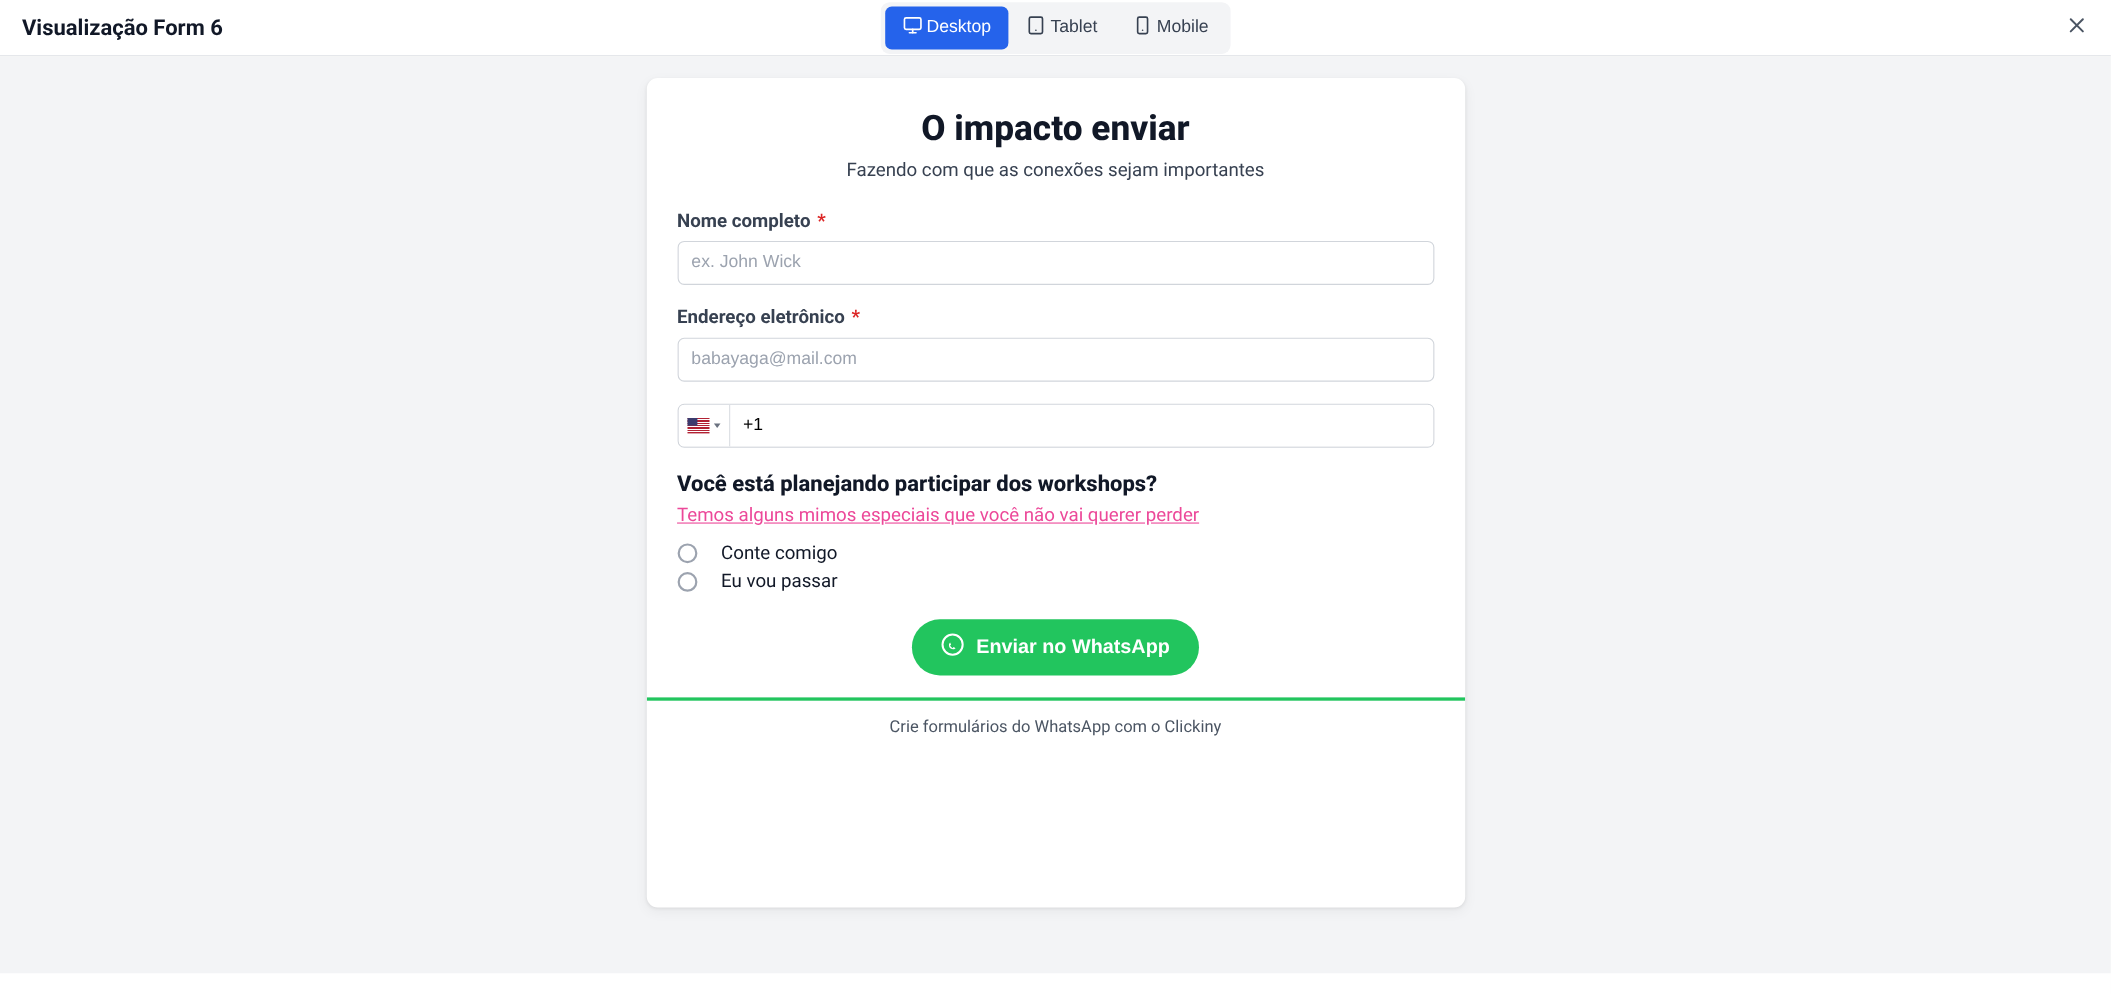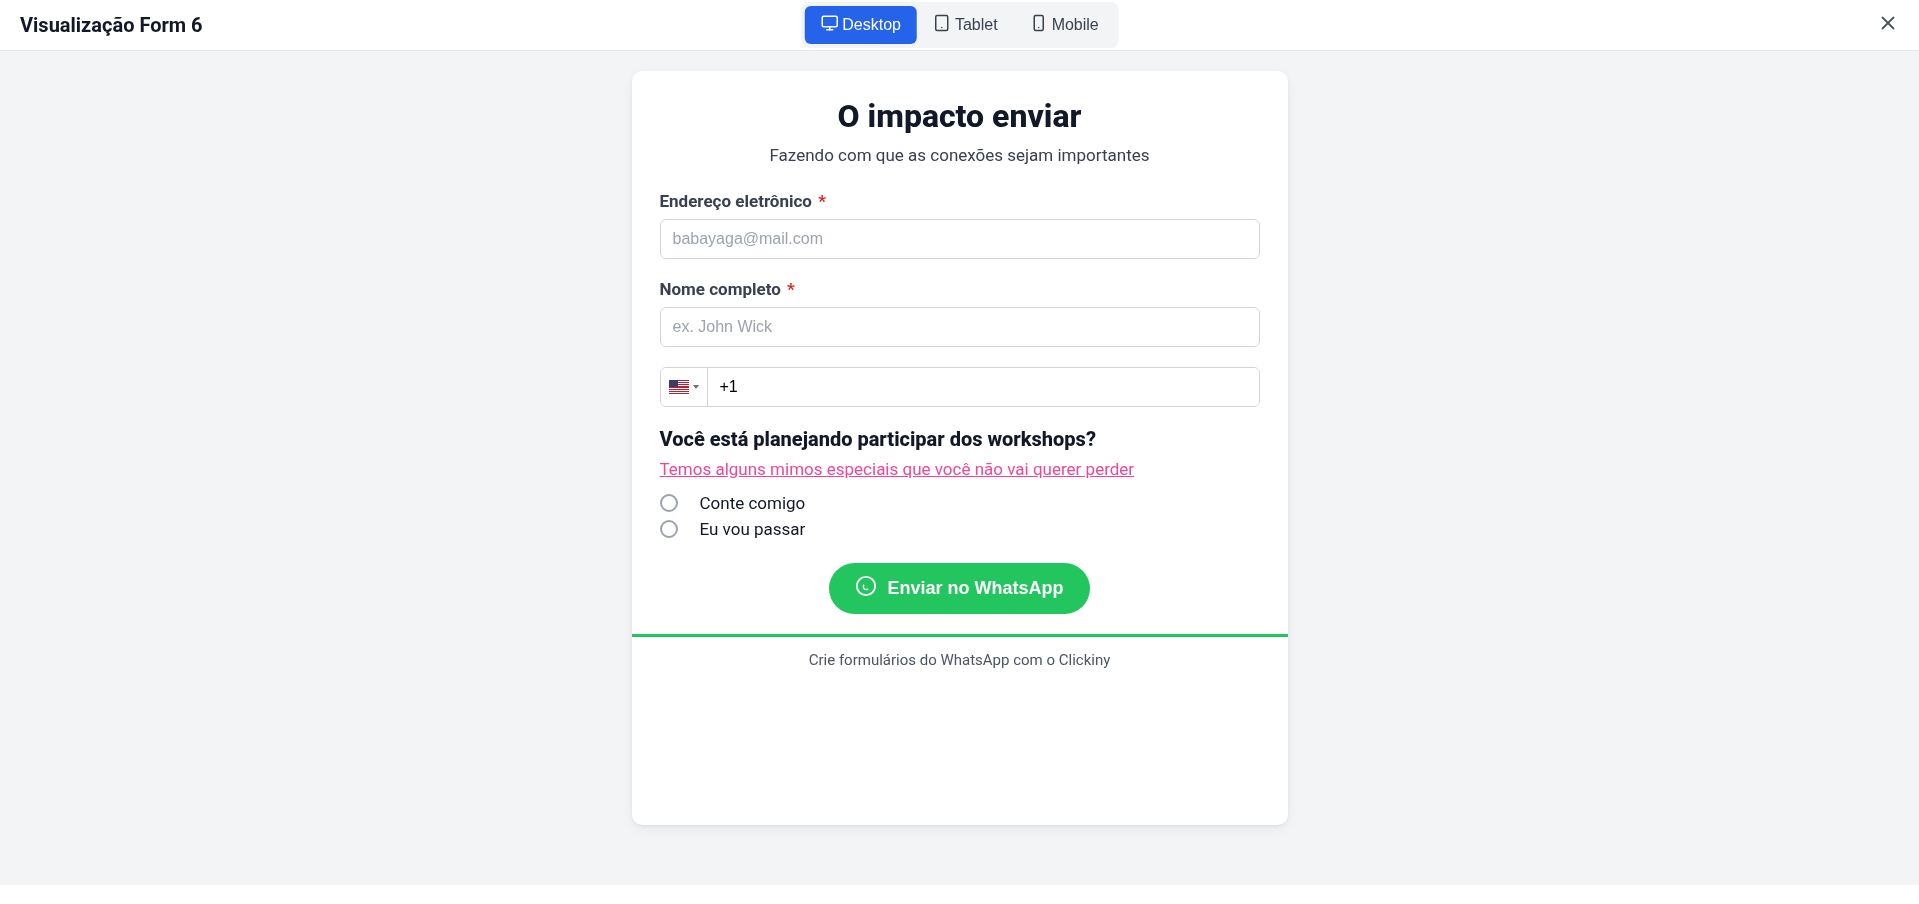--- a/index.html
+++ b/index.html
@@ -58,21 +58,21 @@
   .close-btn svg { width: 22px; height: 22px; }
 
   .canvas {
     background: #f3f4f6;
     min-height: calc(100vh - 70px);
     padding: 20px 0 60px;
     display: flex;
     justify-content: center;
   }
   .form-card {
-    width: 656px;
+    width: 744px;
     background: #fff;
     border-radius: 10px;
     box-shadow: 0 1px 3px rgba(0,0,0,0.06), 0 4px 12px rgba(0,0,0,0.05);
     overflow: hidden;
   }
   .form-inner {
     padding: 26px 28px 20px;
   }
   .form-title {
     text-align: center;
@@ -257,32 +257,32 @@
 </div>
 
 <div class="canvas">
   <div class="form-card">
     <div class="form-inner">
       <h1 class="form-title">O impacto enviar</h1>
       <p class="form-subtitle">Fazendo com que as conexões sejam importantes</p>
 
       <div class="field">
         <label class="field-label">
+          <span>Nome completo</span>
+          <span class="req">*</span>
+        </label>
+        <input class="text-input" type="text" placeholder="ex. John Wick" style="">
+      </div>
+
+      <div class="field">
+        <label class="field-label">
           <span>Endereço eletrônico</span>
           <span class="req">*</span>
         </label>
         <input class="text-input" type="text" placeholder="babayaga@mail.com" style="">
-      </div>
-
-      <div class="field">
-        <label class="field-label">
-          <span>Nome completo</span>
-          <span class="req">*</span>
-        </label>
-        <input class="text-input" type="text" placeholder="ex. John Wick" style="">
       </div>
 
       <div class="field">
         <div class="phone-wrap">
           <div class="flag-btn">
             <span class="flag"></span>
             <span class="caret"></span>
           </div>
           <input class="phone-input" type="text" value="+1" style="">
         </div>

